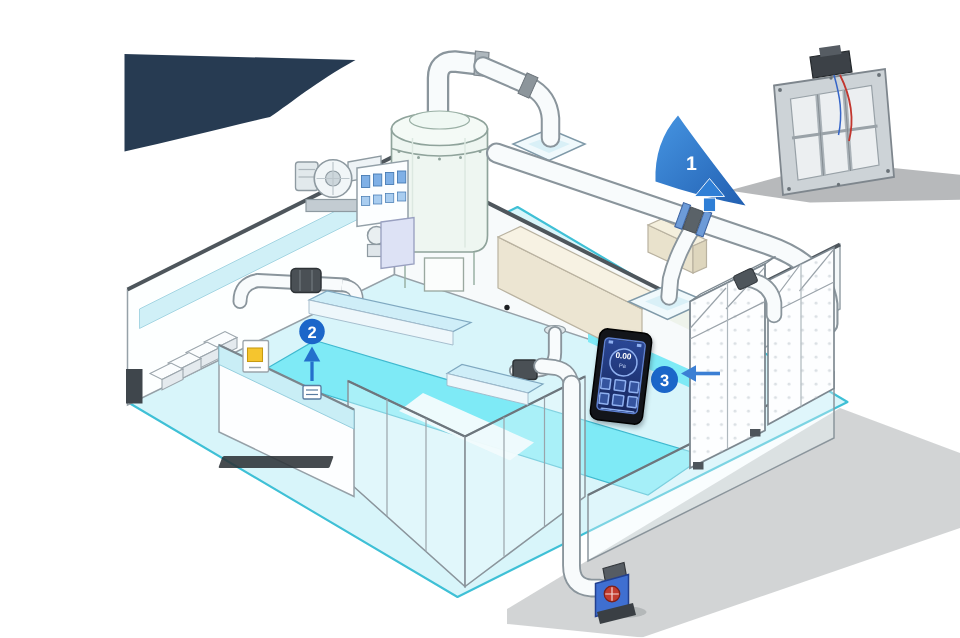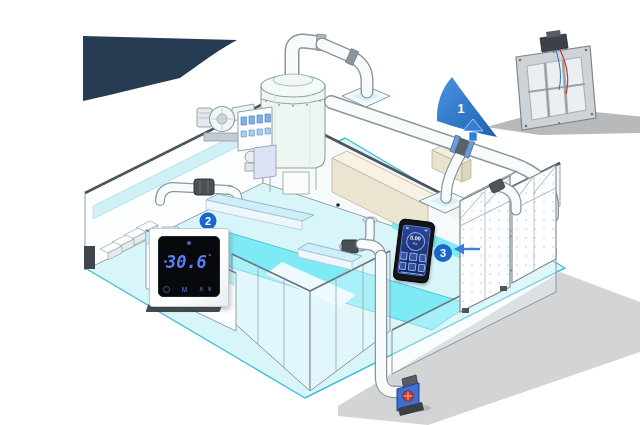--- a/index.html
+++ b/index.html
@@ -335,32 +335,20 @@
 
   <g>
     <line x1="462" y1="249" x2="480" y2="249" stroke="#3b7fd4" stroke-width="2.4"></line>
     <polygon points="454,249 464,243.5 464,254.5" fill="#3b7fd4"></polygon>
     <circle cx="443" cy="253" r="9" fill="#1b66c9"></circle>
     <text x="443" y="257" text-anchor="middle" font-family="Liberation Sans, sans-serif" font-size="11" font-weight="bold" fill="#ffffff">3</text>
   </g>
 </svg>
 
 <div class="thermo-shadow"></div>
-<div class="thermostat">
-  <div class="thermo-screen">
-    <span class="wifi-dot"></span>
-    <span class="mode-dot"></span>
-    <div class="temp"><span>30.6</span><sup>°</sup></div>
-    <div class="thermo-btns">
-      <span class="power-ring"></span>
-      <span>M</span>
-      <span class="arrows"><span>∧</span><span>∨</span></span>
-    </div>
-  </div>
-</div>
 
 <div class="handheld">
   <div class="hand-screen">
     <span class="hand-status-l"></span>
     <span class="hand-status-r"></span>
     <div class="gauge">
       <span class="reading">0.00</span>
       <span class="unit">Pa</span>
     </div>
     <div class="hand-row">

